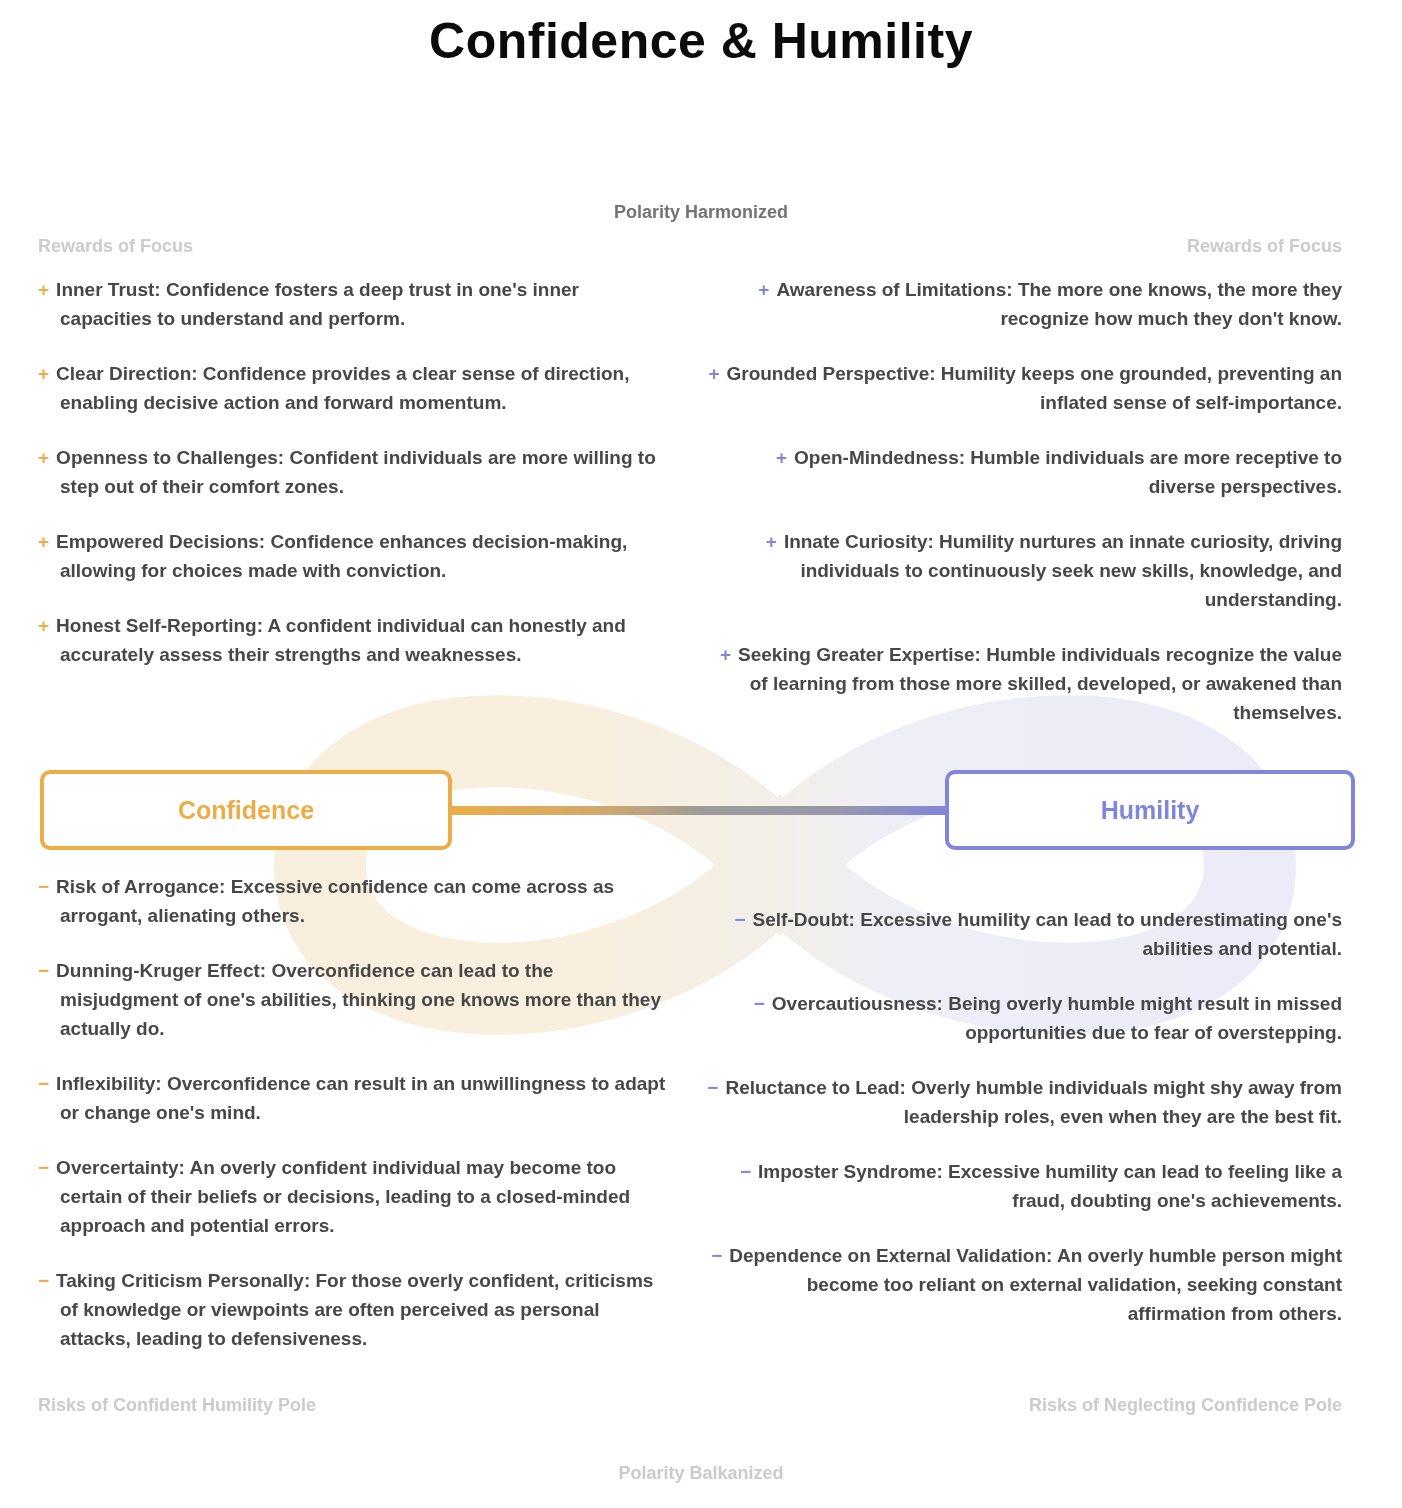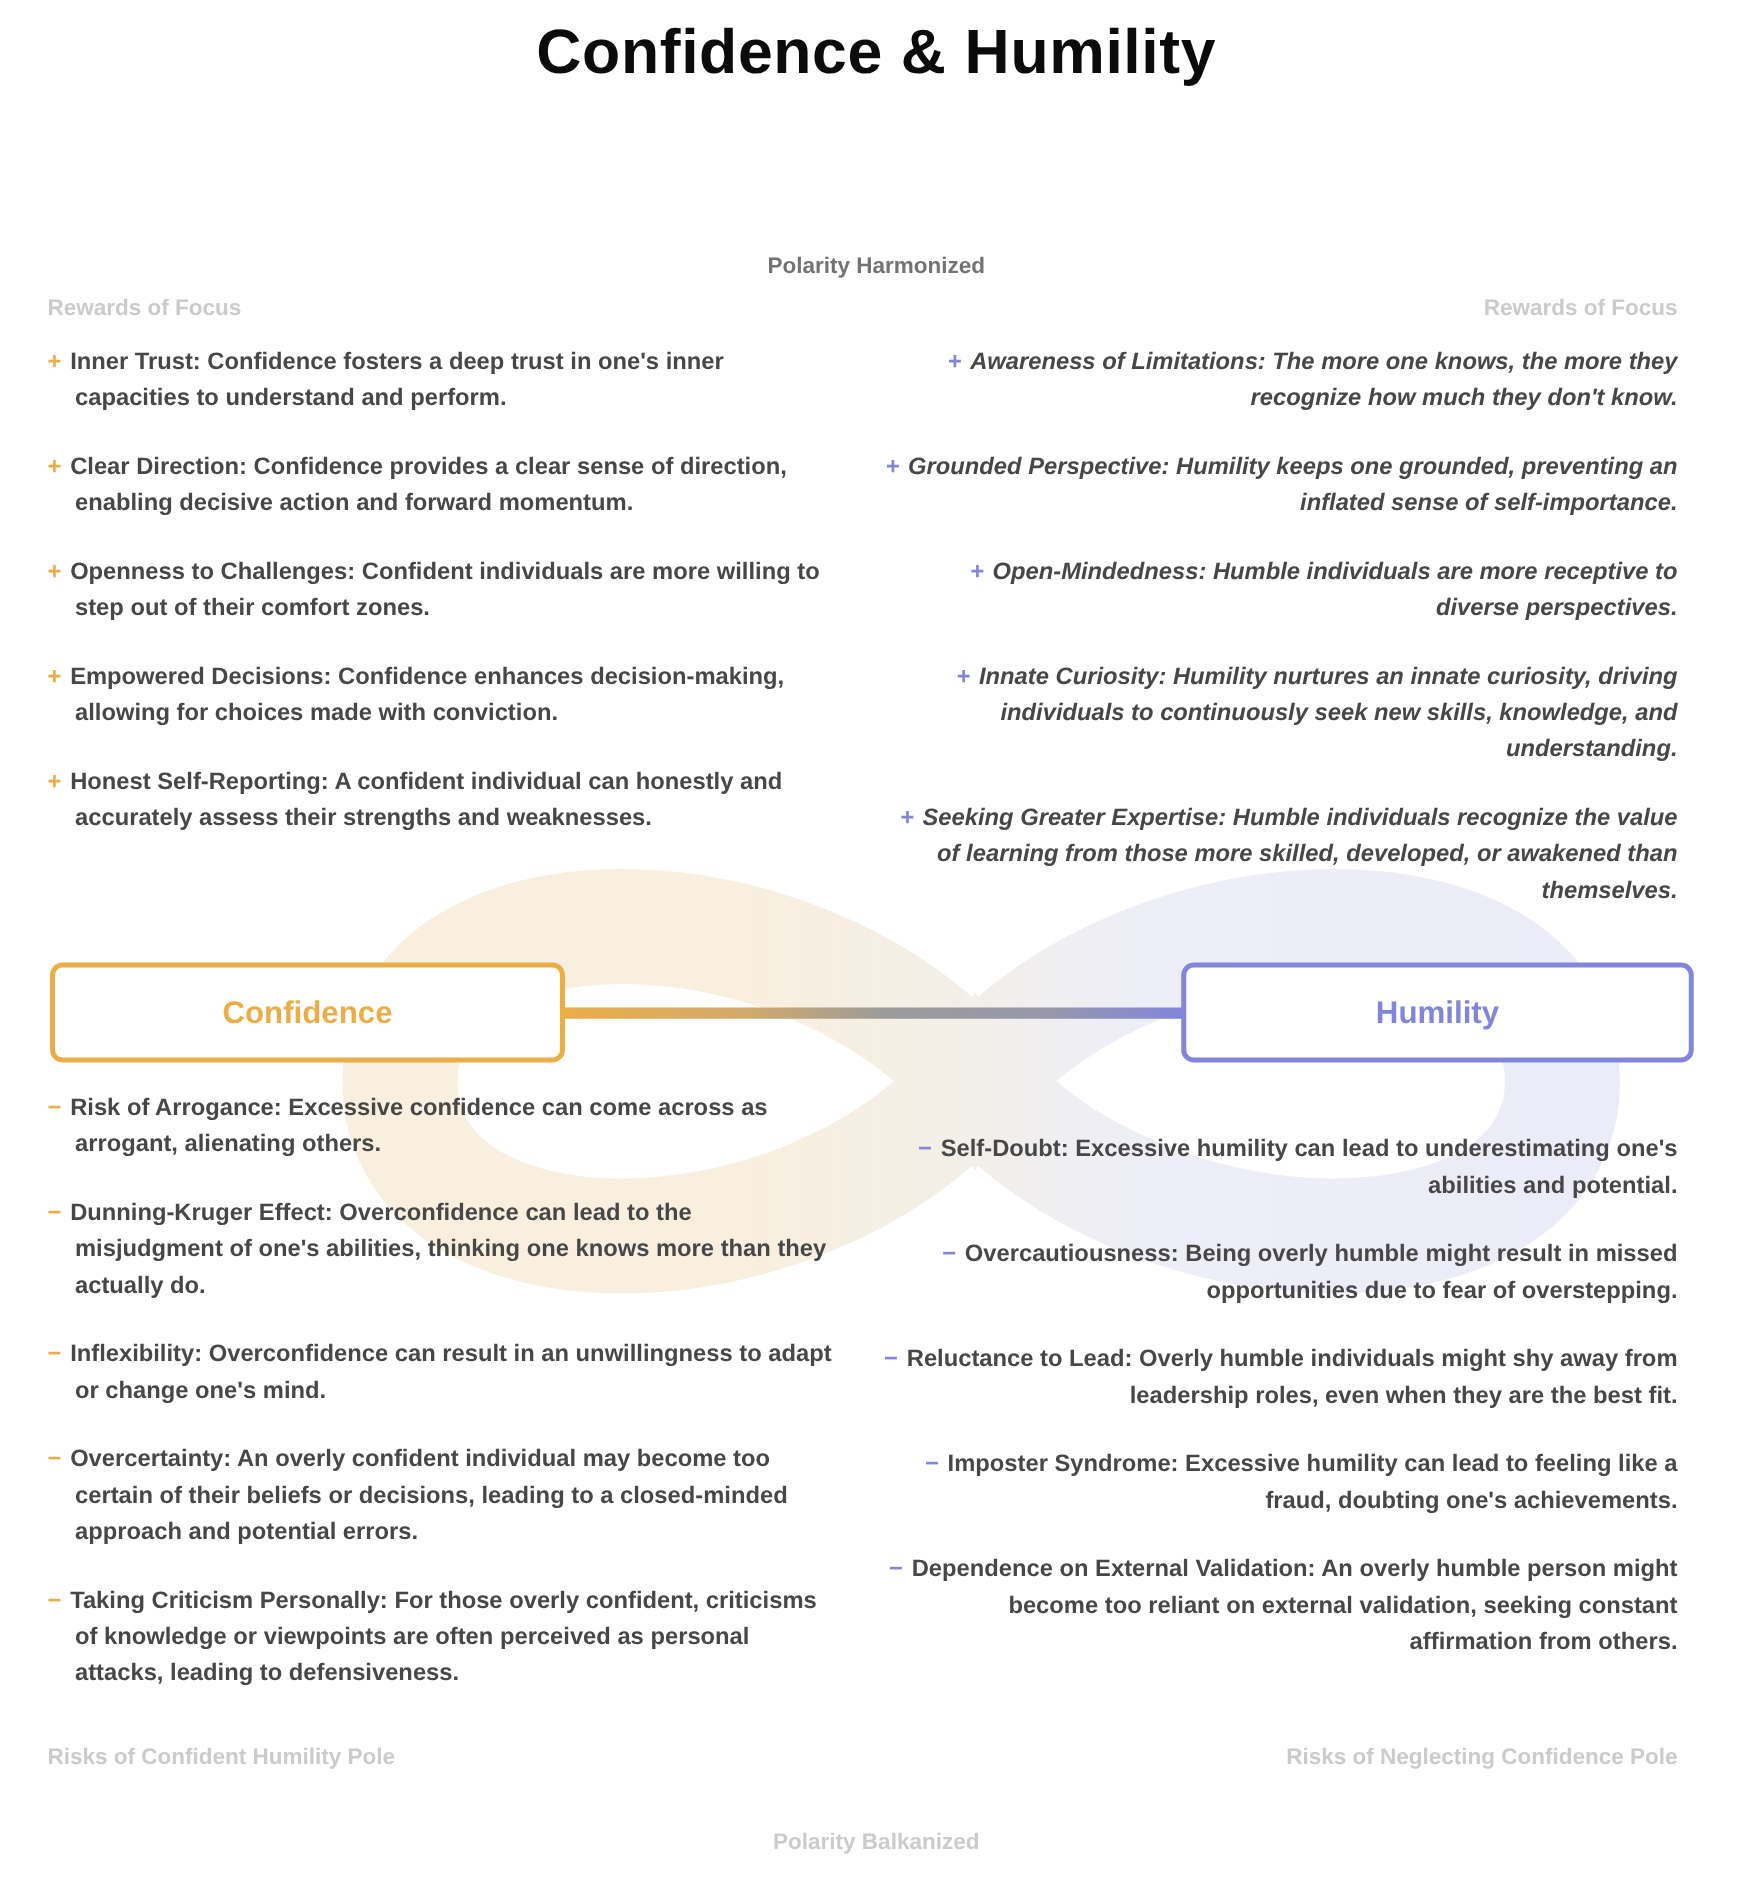--- a/index.html
+++ b/index.html
@@ -57,21 +57,21 @@
   .list .item { margin: 0 0 26px 0; }
   .list .item:last-child { margin-bottom: 0; }
   .list.left-col { left: 38px; width: 635px; text-align: left; }
   .list.left-col .item { padding-left: 22px; text-indent: -22px; }
   .list.right-col { right: 60px; width: 635px; text-align: right; }
   .marker { margin-right: 7px; }
   .accent-orange .marker { color: var(--accent-confidence, #EBAE47); }
   .accent-purple .marker { color: var(--accent-humility, #8186DB); }
 
   .rewards-left  { top: 275px; }
-  .rewards-right { top: 275px; font-style: italic; }
+  .rewards-right { top: 275px; }
   .risks-left    { top: 872px; }
   .risks-right   { top: 905px; }
 
   .pole {
     top: 770px;
     height: 80px;
     box-sizing: border-box;
     border: 4px solid;
     border-radius: 10px;
     background: #ffffff;

